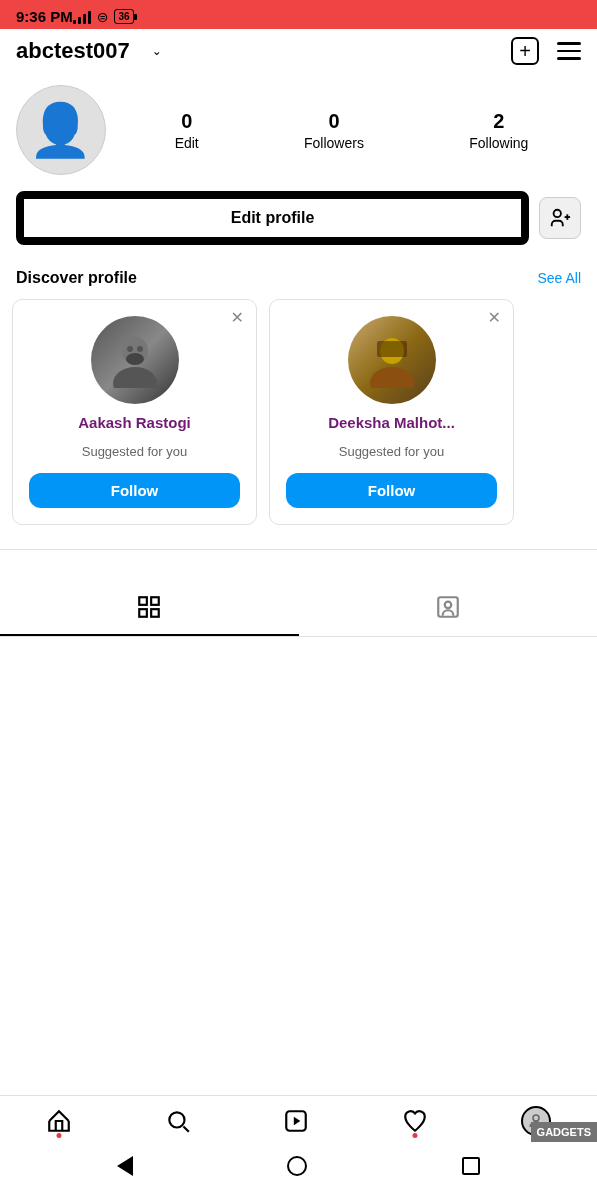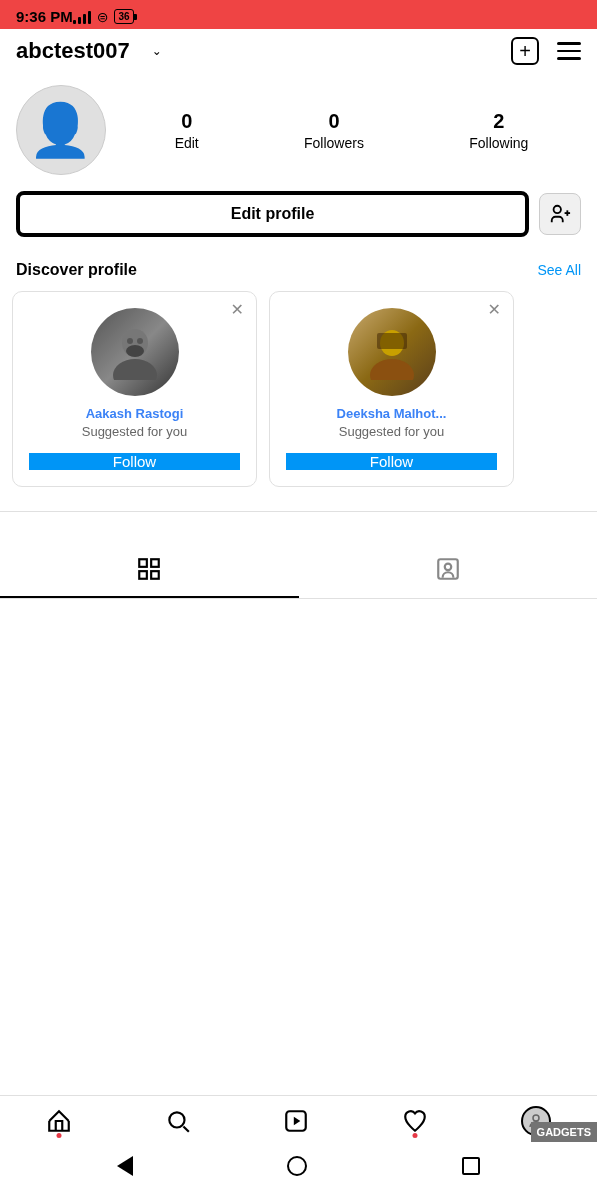--- a/index.html
+++ b/index.html
@@ -168,21 +168,21 @@
     .edit-row {
       display: flex;
       align-items: center;
       gap: 10px;
       padding: 0 16px 16px;
     }
     .edit-profile-btn {
       flex: 1;
       padding: 10px;
       background: #fff;
-      border: 4px solid #000000;
+      border: 8px solid #000000;
       border-radius: 8px;
       font-size: 16px;
       font-weight: 600;
       color: #000;
       cursor: pointer;
       text-align: center;
     }
     .add-friend-btn {
       width: 42px;
       height: 42px;
@@ -271,40 +271,40 @@
       background: linear-gradient(135deg, #c8a96e, #8b6914, #5a3e1b);
       width: 100%;
       height: 100%;
       display: flex;
       align-items: center;
       justify-content: center;
       font-size: 36px;
       color: #ddd;
     }
     .card-name {
-      font-size: 13px;
+      font-size: 15px;
       font-weight: 600;
-      color: #3b82f6;
-      margin-bottom: 3px;
+      color: #701a75;
+      margin-bottom: 13px;
       text-align: center;
     }
     .card-sub {
       font-size: 13px;
       color: #666;
       margin-bottom: 14px;
     }
     .follow-btn {
       width: 100%;
-      padding: 0;
+      padding: 9px;
       background: #0095f6;
       border: none;
-      border-radius: 0;
+      border-radius: 12px;
       color: #fff;
       font-size: 15px;
-      font-weight: 400;
+      font-weight: 700;
       cursor: pointer;
     }
 
     
     .divider {
       height: 1px;
       background: #e0e0e0;
       margin: 8px 0 0;
     }
 

